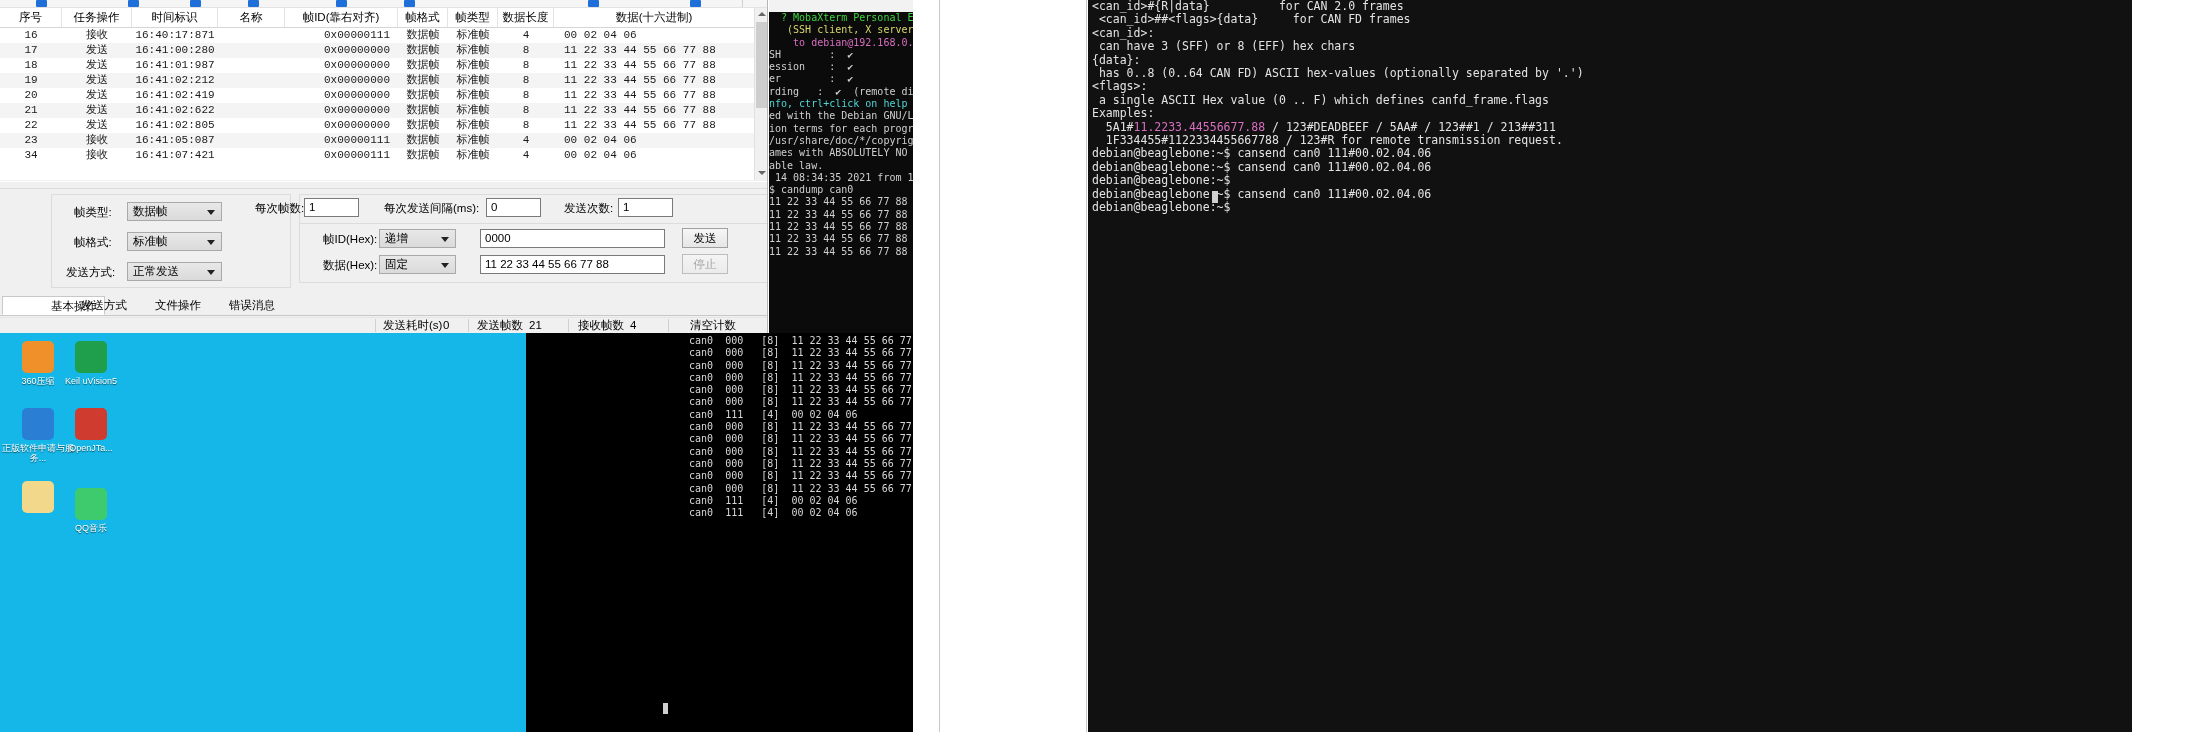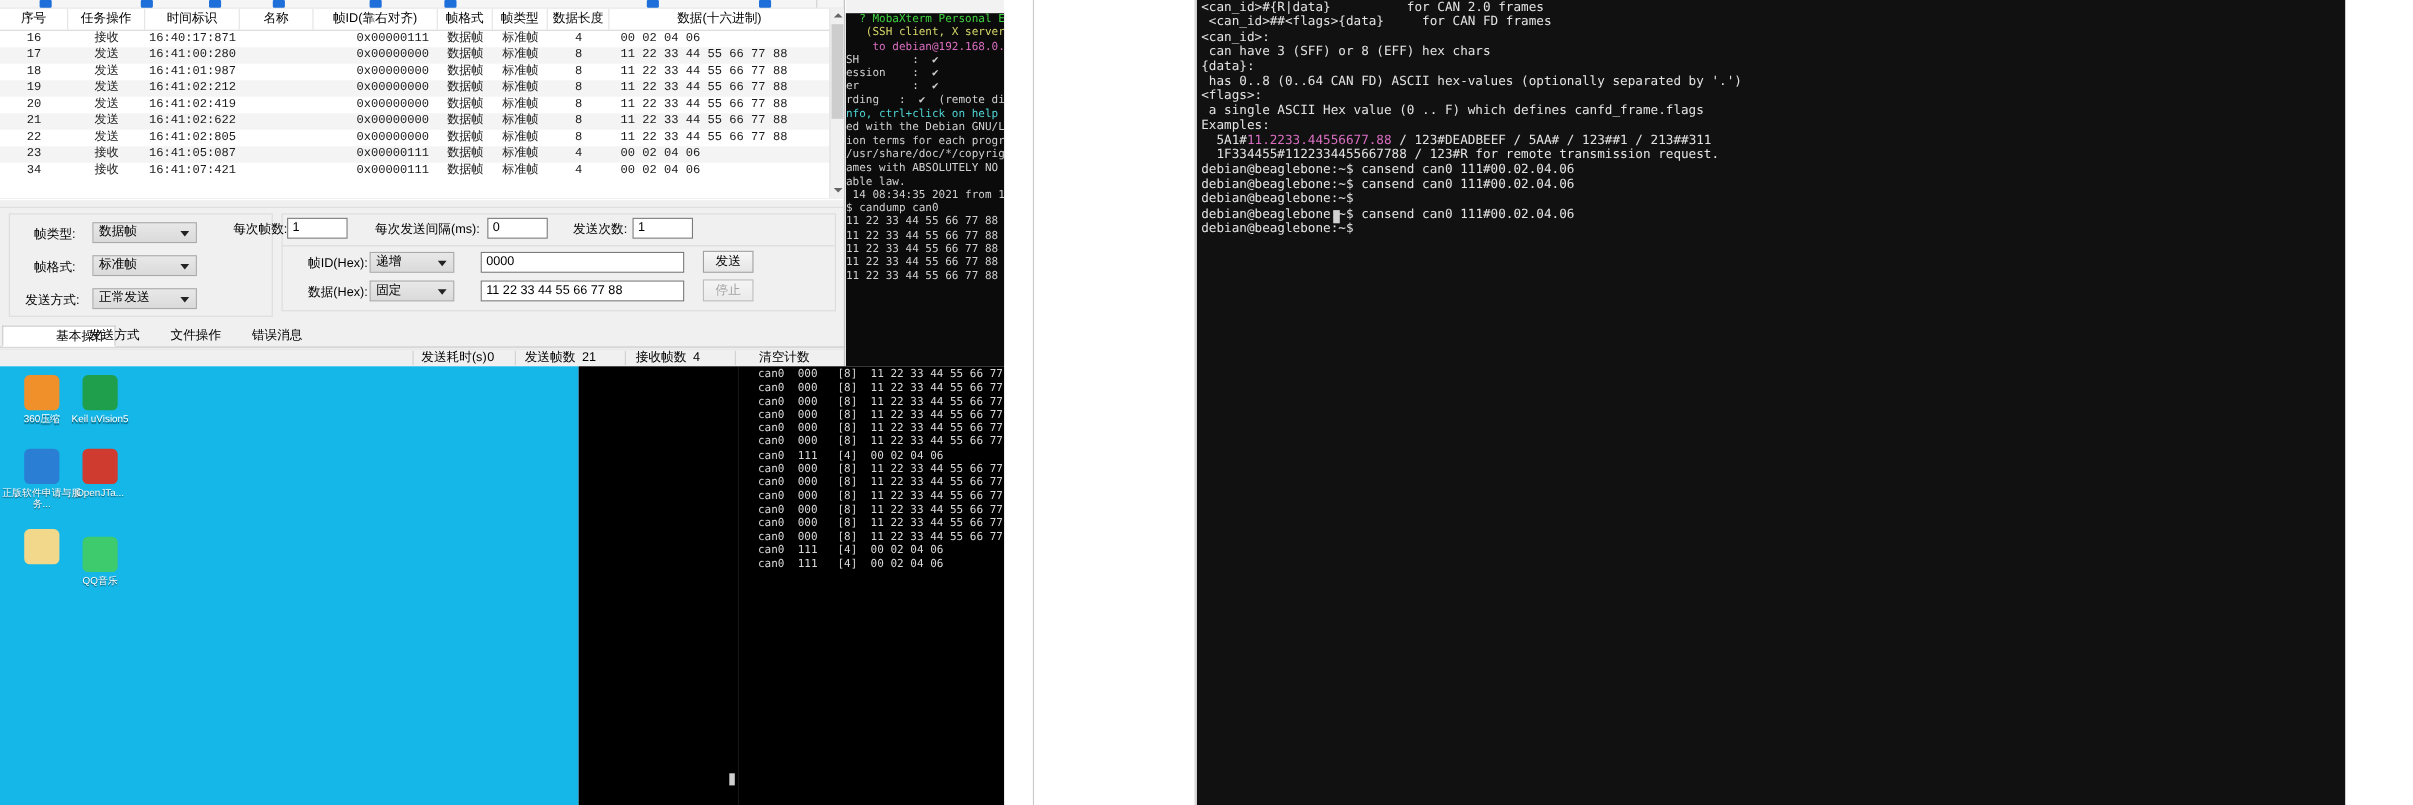--- a/index.html
+++ b/index.html
@@ -78,21 +78,21 @@
   .tri-down { border-left:4px solid transparent;border-right:4px solid transparent;border-top:4px solid #666; }
   #tbl-thumb { position:absolute; left:1px; top: 14px; width: 11px; height: 86px; background:#cdcdcd; }
 
   
   #splitter { position:absolute; left:0; top: 181px; width: 768px; height: 8px; background:#f0f0f0;
     border-top:1px solid #ffffff; border-bottom:1px solid #dcdcdc; }
 
   
   #form-area { position:absolute; left:0; top: 190px; width: 768px; height: 105px; background:#f0f0f0; }
   .grp {
-    position:absolute; border:1px solid #dcdcdc; background:#f0f0f0;
+    position:absolute; border:1px solid #dcdcdc; background:#f0f0f0;margin-left:43px;
   }
   #grp-left { left: 8px; top: 4px; width: 240px; height: 94px; }
   #grp-top  { left: 256px; top: 4px; width: 504px; height: 30px; }
   #grp-bot  { left: 256px; top: 33px; width: 504px; height: 60px; }
 
   .lbl { position:absolute; font-size: 11.5px; color:#000; white-space: nowrap; }
   .sel {
     position:absolute; height: 19px; background: linear-gradient(#e8e8e8,#dadada);
     border: 1px solid #a9a9a9; font-size: 11.5px; color:#000;
     line-height: 17px; padding-left: 5px;

